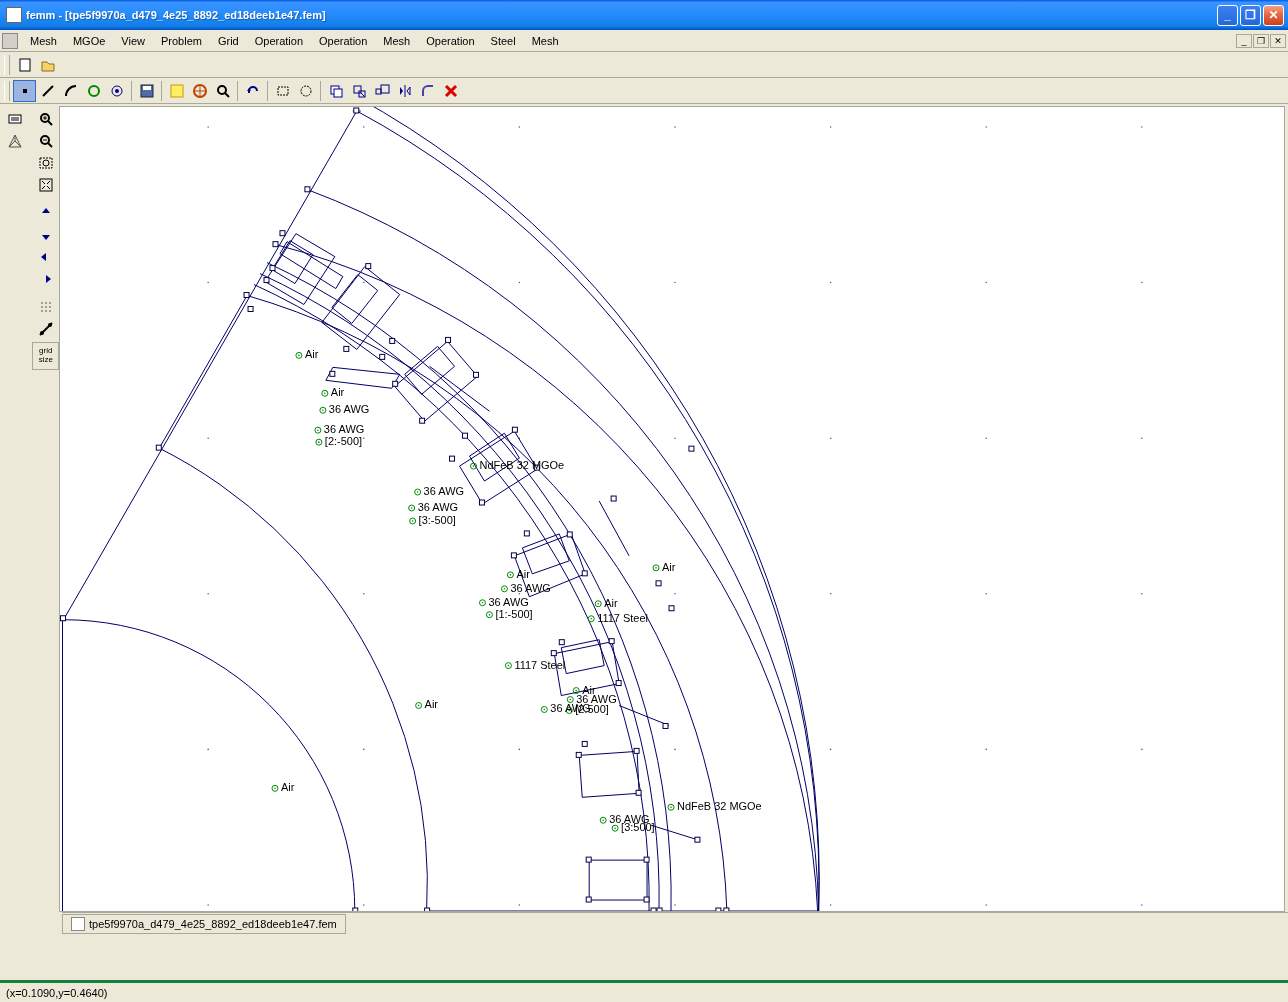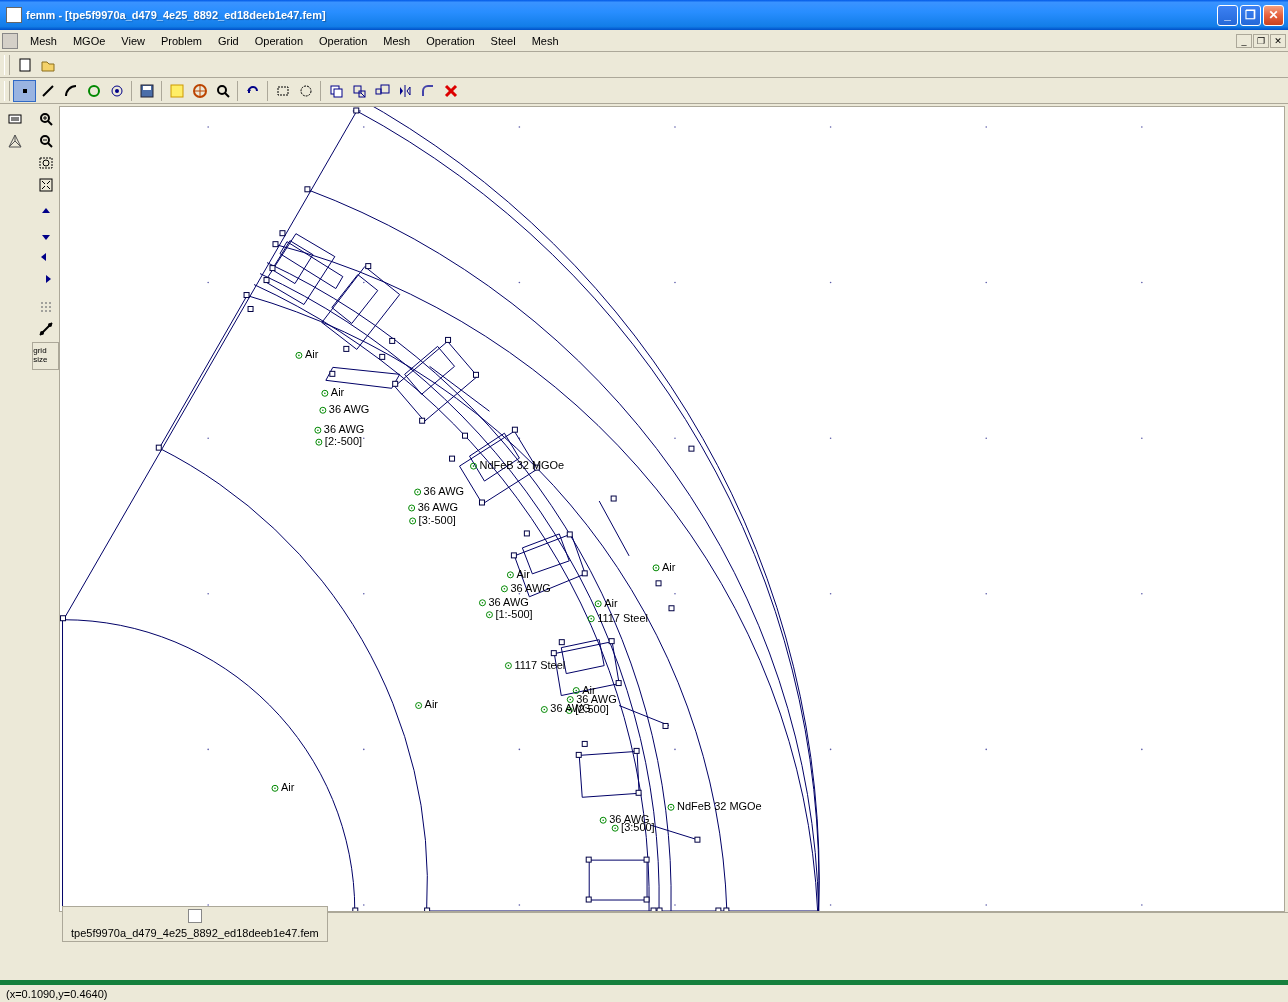--- a/index.html
+++ b/index.html
@@ -25,33 +25,33 @@
 .toolbar-row { height: 26px; background: #ece9d8; border-bottom: 1px solid #aca899; display: flex; align-items: center; padding: 0 4px; gap: 0; }
 .toolbar-row .grip { width: 6px; height: 20px; border-left: 1px solid #fff; border-right: 1px solid #aca899; margin-right: 3px; }
 .tb-btn { width: 23px; height: 22px; border: 1px solid transparent; display: flex; align-items: center; justify-content: center; cursor: pointer; position: relative; }
 .tb-btn.active { border: 1px solid #316ac5; background: #99b4e1; }
 .tb-sep { width: 1px; height: 20px; background: #aca899; margin: 0 3px; }
 
 
 .left-toolbars { position: absolute; left: 0; top: 106px; width: 62px; height: 806px; background: #ece9d8; border-right: 1px solid #aca899; display: flex; }
 .left-col { width: 31px; display: flex; flex-direction: column; align-items: center; padding-top: 2px; gap: 0; }
 .left-col .tb-btn { width: 27px; height: 22px; }
-.left-col .grid-size-btn { width: 27px; height: 28px; font-size: 8px; line-height: 9px; border: 1px solid #aca899; background: #ece9d8; cursor: pointer; margin-top: 2px; padding-top: 3px; }
+.left-col .grid-size-btn { width: 27px; height: 28px; font-size: 8px; line-height: 9px; text-align: center; border: 1px solid #aca899; background: #ece9d8; cursor: pointer; margin-top: 2px; padding-top: 3px; }
 
 
 .canvas-area { position: absolute; left: 59px; top: 106px; width: 1226px; height: 806px; background: #fff; overflow: hidden; border: 1px solid #aca899; }
 .canvas-area svg { width: 100%; height: 100%; }
 
 
 .doc-tab-bar { position: absolute; left: 62px; top: 912px; height: 22px; background: #ece9d8; display: flex; align-items: center; border-top: 1px solid #aca899; width: 1226px; }
-.doc-tab { background: #ece9d8; border: 1px solid #aca899; padding: 2px 8px; display: flex; align-items: center; gap: 4px; font-size: 11px; flex-direction: column; }
+.doc-tab { background: #ece9d8; border: 1px solid #aca899; padding: 2px 8px; display: flex; align-items: center; gap: 4px; font-size: 11px; }
 .doc-tab .doc-icon { width: 14px; height: 14px; background: #fff; border: 1px solid #888; }
 
 
-.statusbar { position: absolute; left: 0; bottom: 0; width: 100%; height: 22px; background: #ece9d8; border-top: 5px solid #15803d; display: flex; align-items: center; padding: 0 6px; font-size: 11px; }
+.statusbar { position: absolute; left: 0; bottom: 0; width: 100%; height: 22px; background: #ece9d8; border-top: 3px solid #15803d; display: flex; align-items: center; padding: 0 6px; font-size: 11px; }
 
 
 .ico { width: 16px; height: 16px; display: block; }
 
 
 .lab { font-size: 11px; fill: #000; font-family: Arial; }
 .node { fill: #fff; stroke: #000044; stroke-width: 1; }
 .blkpt { fill: none; stroke: #008800; stroke-width: 1; }
 </style>
 </head>

